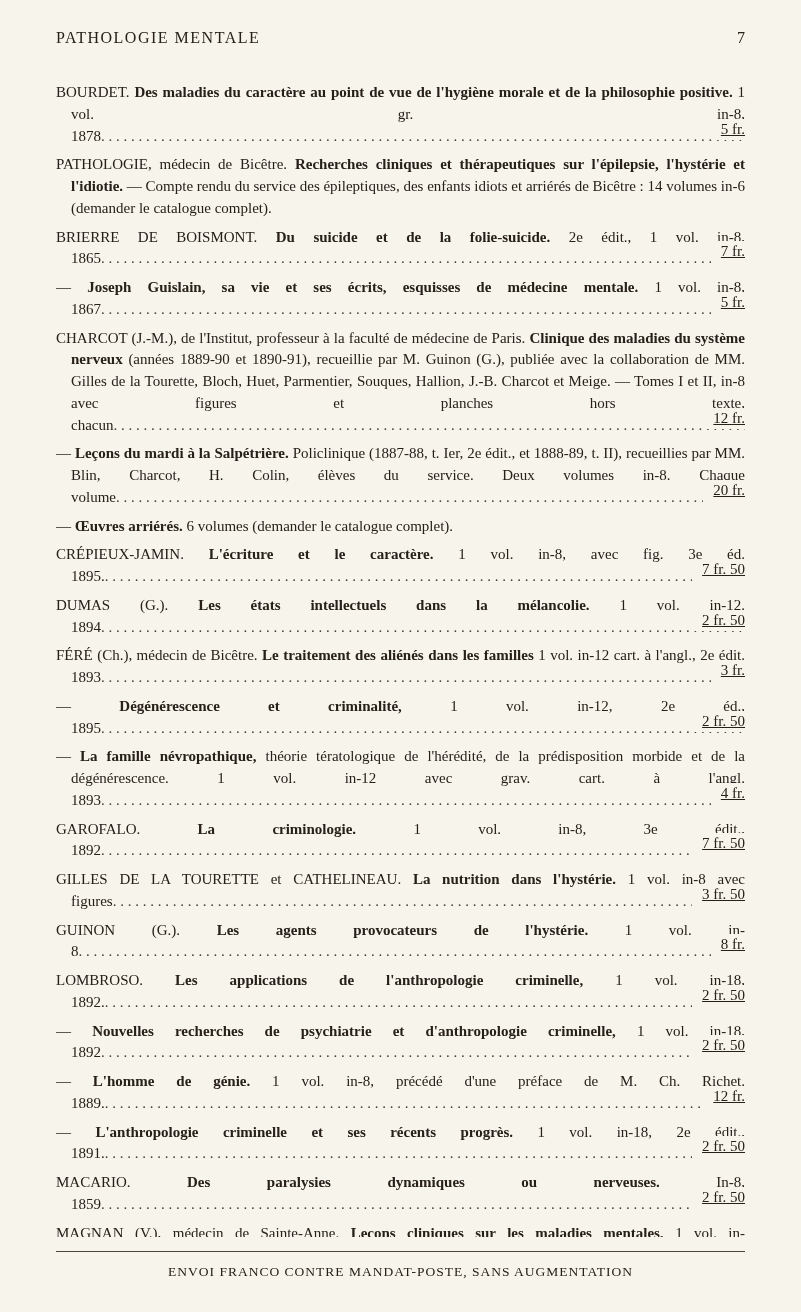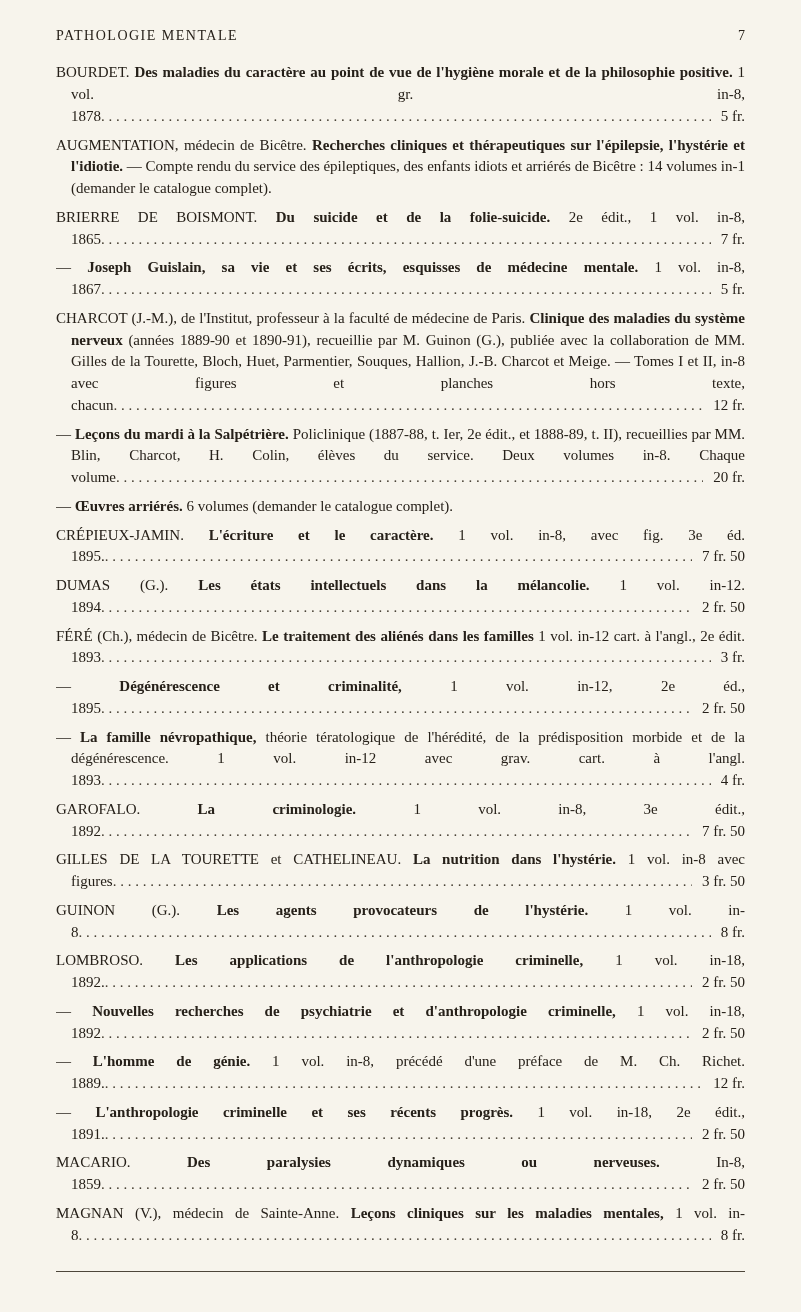--- a/index.html
+++ b/index.html
@@ -18,23 +18,23 @@
     font-size: 15px;
     line-height: 1.45;
     padding: 26px 56px 30px 56px;
     display: flex;
     flex-direction: column;
   }
   .running-head {
     display: flex;
     justify-content: space-between;
     align-items: baseline;
-    font-size: 14px;
+    font-size: 16px;
     letter-spacing: 1.5px;
-    margin-bottom: 16px;
+    margin-bottom: 33px;
   }
   .running-head .page-number { letter-spacing: 0; }
   .entry-list {
     flex: 1 1 auto;
     overflow: hidden;
   }
   .entry {
     position: relative;
     overflow: hidden;
     margin: 0 0 7px 0;
@@ -44,25 +44,26 @@
   }
   .entry:last-child { margin-bottom: 0; }
   .entry .title { font-weight: bold; font-family: Liberation Serif, serif; }
   .entry .leader {
     white-space: nowrap;
     color: #453e31;
   }
   .entry .price {
     position: absolute;
     right: 0;
-    bottom: 0;
+    bottom: 7px;
     background: var(--paper);
     padding-left: 10px;
     text-indent: 0;
     white-space: nowrap;
+    text-decoration: underline;
   }
   .page-footer { margin-top: 14px; }
   .footer-rule {
     border-top: 1px solid var(--rule);
     height: 0;
     margin-bottom: 10px;
   }
   .footer-notice {
     text-align: center;
     font-size: 13.5px;
@@ -72,21 +73,21 @@
 </head>
 <body>
 
 <header class="running-head">
   <span class="head-title">PATHOLOGIE MENTALE</span>
   <span class="page-number">7</span>
 </header>
 
 <main class="entry-list">
     <p class="entry"><span class="author">BOURDET.</span> <span class="title">Des maladies du caractère au point de vue de l'hygiène morale et de la philosophie positive.</span> <span class="detail">1 vol. gr. in-8, 1878</span><span class="leader">. . . . . . . . . . . . . . . . . . . . . . . . . . . . . . . . . . . . . . . . . . . . . . . . . . . . . . . . . . . . . . . . . . . . . . . . . . . . . . . . . . . . . . . . . . . . . . . . . . . . . . . . . . . . . . . . . . . . . . . . . . . . . . . . . . . . . . . . . . . . . . . . . . . . . . . . . . . . . . . . . . . . . . . . . . . . . . . . . . . . . . . . . . . . . . . . . . . . . . . . . . . . . . . . . . . . . . . . . . . . </span><span class="price">5 fr.</span></p>
-    <p class="entry"><span class="author">AUGMENTATION,</span> <span class="note">médecin de Bicêtre.</span> <span class="title">Recherches cliniques et thérapeutiques sur l'épilepsie, l'hystérie et l'idiotie.</span> <span class="detail">— Compte rendu du service des épileptiques, des enfants idiots et arriérés de Bicêtre : 14 volumes in-1 (demander le catalogue complet).</span></p>
+    <p class="entry"><span class="author">PATHOLOGIE,</span> <span class="note">médecin de Bicêtre.</span> <span class="title">Recherches cliniques et thérapeutiques sur l'épilepsie, l'hystérie et l'idiotie.</span> <span class="detail">— Compte rendu du service des épileptiques, des enfants idiots et arriérés de Bicêtre : 14 volumes in-6 (demander le catalogue complet).</span></p>
     <p class="entry"><span class="author">BRIERRE DE BOISMONT.</span> <span class="title">Du suicide et de la folie-suicide.</span> <span class="detail">2e édit., 1 vol. in-8, 1865</span><span class="leader">. . . . . . . . . . . . . . . . . . . . . . . . . . . . . . . . . . . . . . . . . . . . . . . . . . . . . . . . . . . . . . . . . . . . . . . . . . . . . . . . . . . . . . . . . . . . . . . . . . . . . . . . . . . . . . . . . . . . . . . . . . . . . . . . . . . . . . . . . . . . . . . . . . . . . . . . . . . . . . . . . . . . . . . . . . . . . . . . . . . . . . . . . . . . . . . . . . . . . . . . . . . . . . . . . . . . . . . . . . . . </span><span class="price">7 fr.</span></p>
     <p class="entry"><span class="author">—</span> <span class="title">Joseph Guislain, sa vie et ses écrits, esquisses de médecine mentale.</span> <span class="detail">1 vol. in-8, 1867</span><span class="leader">. . . . . . . . . . . . . . . . . . . . . . . . . . . . . . . . . . . . . . . . . . . . . . . . . . . . . . . . . . . . . . . . . . . . . . . . . . . . . . . . . . . . . . . . . . . . . . . . . . . . . . . . . . . . . . . . . . . . . . . . . . . . . . . . . . . . . . . . . . . . . . . . . . . . . . . . . . . . . . . . . . . . . . . . . . . . . . . . . . . . . . . . . . . . . . . . . . . . . . . . . . . . . . . . . . . . . . . . . . . . </span><span class="price">5 fr.</span></p>
     <p class="entry"><span class="author">CHARCOT (J.-M.),</span> <span class="note">de l'Institut, professeur à la faculté de médecine de Paris.</span> <span class="title">Clinique des maladies du système nerveux</span> <span class="detail">(années 1889-90 et 1890-91), recueillie par M. Guinon (G.), publiée avec la collaboration de MM. Gilles de la Tourette, Bloch, Huet, Parmentier, Souques, Hallion, J.-B. Charcot et Meige. — Tomes I et II, in-8 avec figures et planches hors texte, chacun</span><span class="leader">. . . . . . . . . . . . . . . . . . . . . . . . . . . . . . . . . . . . . . . . . . . . . . . . . . . . . . . . . . . . . . . . . . . . . . . . . . . . . . . . . . . . . . . . . . . . . . . . . . . . . . . . . . . . . . . . . . . . . . . . . . . . . . . . . . . . . . . . . . . . . . . . . . . . . . . . . . . . . . . . . . . . . . . . . . . . . . . . . . . . . . . . . . . . . . . . . . . . . . . . . . . . . . . . . . . . . . . . . . . . </span><span class="price">12 fr.</span></p>
     <p class="entry"><span class="author">—</span> <span class="title">Leçons du mardi à la Salpétrière.</span> <span class="detail">Policlinique (1887-88, t. Ier, 2e édit., et 1888-89, t. II), recueillies par MM. Blin, Charcot, H. Colin, élèves du service. Deux volumes in-8. Chaque volume</span><span class="leader">. . . . . . . . . . . . . . . . . . . . . . . . . . . . . . . . . . . . . . . . . . . . . . . . . . . . . . . . . . . . . . . . . . . . . . . . . . . . . . . . . . . . . . . . . . . . . . . . . . . . . . . . . . . . . . . . . . . . . . . . . . . . . . . . . . . . . . . . . . . . . . . . . . . . . . . . . . . . . . . . . . . . . . . . . . . . . . . . . . . . . . . . . . . . . . . . . . . . . . . . . . . . . . . . . . . . . . . . . . . . </span><span class="price">20 fr.</span></p>
     <p class="entry"><span class="author">—</span> <span class="title">Œuvres arriérés.</span> <span class="detail">6 volumes (demander le catalogue complet).</span></p>
     <p class="entry"><span class="author">CRÉPIEUX-JAMIN.</span> <span class="title">L'écriture et le caractère.</span> <span class="detail">1 vol. in-8, avec fig. 3e éd. 1895.</span><span class="leader">. . . . . . . . . . . . . . . . . . . . . . . . . . . . . . . . . . . . . . . . . . . . . . . . . . . . . . . . . . . . . . . . . . . . . . . . . . . . . . . . . . . . . . . . . . . . . . . . . . . . . . . . . . . . . . . . . . . . . . . . . . . . . . . . . . . . . . . . . . . . . . . . . . . . . . . . . . . . . . . . . . . . . . . . . . . . . . . . . . . . . . . . . . . . . . . . . . . . . . . . . . . . . . . . . . . . . . . . . . . . </span><span class="price">7 fr. 50</span></p>
     <p class="entry"><span class="author">DUMAS (G.).</span> <span class="title">Les états intellectuels dans la mélancolie.</span> <span class="detail">1 vol. in-12. 1894</span><span class="leader">. . . . . . . . . . . . . . . . . . . . . . . . . . . . . . . . . . . . . . . . . . . . . . . . . . . . . . . . . . . . . . . . . . . . . . . . . . . . . . . . . . . . . . . . . . . . . . . . . . . . . . . . . . . . . . . . . . . . . . . . . . . . . . . . . . . . . . . . . . . . . . . . . . . . . . . . . . . . . . . . . . . . . . . . . . . . . . . . . . . . . . . . . . . . . . . . . . . . . . . . . . . . . . . . . . . . . . . . . . . . </span><span class="price">2 fr. 50</span></p>
     <p class="entry"><span class="author">FÉRÉ (Ch.),</span> <span class="note">médecin de Bicêtre.</span> <span class="title">Le traitement des aliénés dans les familles</span> <span class="detail">1 vol. in-12 cart. à l'angl., 2e édit. 1893</span><span class="leader">. . . . . . . . . . . . . . . . . . . . . . . . . . . . . . . . . . . . . . . . . . . . . . . . . . . . . . . . . . . . . . . . . . . . . . . . . . . . . . . . . . . . . . . . . . . . . . . . . . . . . . . . . . . . . . . . . . . . . . . . . . . . . . . . . . . . . . . . . . . . . . . . . . . . . . . . . . . . . . . . . . . . . . . . . . . . . . . . . . . . . . . . . . . . . . . . . . . . . . . . . . . . . . . . . . . . . . . . . . . . </span><span class="price">3 fr.</span></p>
     <p class="entry"><span class="author">—</span> <span class="title">Dégénérescence et criminalité,</span> <span class="detail">1 vol. in-12, 2e éd., 1895</span><span class="leader">. . . . . . . . . . . . . . . . . . . . . . . . . . . . . . . . . . . . . . . . . . . . . . . . . . . . . . . . . . . . . . . . . . . . . . . . . . . . . . . . . . . . . . . . . . . . . . . . . . . . . . . . . . . . . . . . . . . . . . . . . . . . . . . . . . . . . . . . . . . . . . . . . . . . . . . . . . . . . . . . . . . . . . . . . . . . . . . . . . . . . . . . . . . . . . . . . . . . . . . . . . . . . . . . . . . . . . . . . . . . </span><span class="price">2 fr. 50</span></p>
     <p class="entry"><span class="author">—</span> <span class="title">La famille névropathique,</span> <span class="detail">théorie tératologique de l'hérédité, de la prédisposition morbide et de la dégénérescence. 1 vol. in-12 avec grav. cart. à l'angl. 1893</span><span class="leader">. . . . . . . . . . . . . . . . . . . . . . . . . . . . . . . . . . . . . . . . . . . . . . . . . . . . . . . . . . . . . . . . . . . . . . . . . . . . . . . . . . . . . . . . . . . . . . . . . . . . . . . . . . . . . . . . . . . . . . . . . . . . . . . . . . . . . . . . . . . . . . . . . . . . . . . . . . . . . . . . . . . . . . . . . . . . . . . . . . . . . . . . . . . . . . . . . . . . . . . . . . . . . . . . . . . . . . . . . . . . </span><span class="price">4 fr.</span></p>
@@ -96,13 +97,14 @@
     <p class="entry"><span class="author">LOMBROSO.</span> <span class="title">Les applications de l'anthropologie criminelle,</span> <span class="detail">1 vol. in-18, 1892.</span><span class="leader">. . . . . . . . . . . . . . . . . . . . . . . . . . . . . . . . . . . . . . . . . . . . . . . . . . . . . . . . . . . . . . . . . . . . . . . . . . . . . . . . . . . . . . . . . . . . . . . . . . . . . . . . . . . . . . . . . . . . . . . . . . . . . . . . . . . . . . . . . . . . . . . . . . . . . . . . . . . . . . . . . . . . . . . . . . . . . . . . . . . . . . . . . . . . . . . . . . . . . . . . . . . . . . . . . . . . . . . . . . . . </span><span class="price">2 fr. 50</span></p>
     <p class="entry"><span class="author">—</span> <span class="title">Nouvelles recherches de psychiatrie et d'anthropologie criminelle,</span> <span class="detail">1 vol. in-18, 1892</span><span class="leader">. . . . . . . . . . . . . . . . . . . . . . . . . . . . . . . . . . . . . . . . . . . . . . . . . . . . . . . . . . . . . . . . . . . . . . . . . . . . . . . . . . . . . . . . . . . . . . . . . . . . . . . . . . . . . . . . . . . . . . . . . . . . . . . . . . . . . . . . . . . . . . . . . . . . . . . . . . . . . . . . . . . . . . . . . . . . . . . . . . . . . . . . . . . . . . . . . . . . . . . . . . . . . . . . . . . . . . . . . . . . </span><span class="price">2 fr. 50</span></p>
     <p class="entry"><span class="author">—</span> <span class="title">L'homme de génie.</span> <span class="detail">1 vol. in-8, précédé d'une préface de M. Ch. Richet. 1889.</span><span class="leader">. . . . . . . . . . . . . . . . . . . . . . . . . . . . . . . . . . . . . . . . . . . . . . . . . . . . . . . . . . . . . . . . . . . . . . . . . . . . . . . . . . . . . . . . . . . . . . . . . . . . . . . . . . . . . . . . . . . . . . . . . . . . . . . . . . . . . . . . . . . . . . . . . . . . . . . . . . . . . . . . . . . . . . . . . . . . . . . . . . . . . . . . . . . . . . . . . . . . . . . . . . . . . . . . . . . . . . . . . . . . </span><span class="price">12 fr.</span></p>
     <p class="entry"><span class="author">—</span> <span class="title">L'anthropologie criminelle et ses récents progrès.</span> <span class="detail">1 vol. in-18, 2e édit., 1891.</span><span class="leader">. . . . . . . . . . . . . . . . . . . . . . . . . . . . . . . . . . . . . . . . . . . . . . . . . . . . . . . . . . . . . . . . . . . . . . . . . . . . . . . . . . . . . . . . . . . . . . . . . . . . . . . . . . . . . . . . . . . . . . . . . . . . . . . . . . . . . . . . . . . . . . . . . . . . . . . . . . . . . . . . . . . . . . . . . . . . . . . . . . . . . . . . . . . . . . . . . . . . . . . . . . . . . . . . . . . . . . . . . . . . </span><span class="price">2 fr. 50</span></p>
     <p class="entry"><span class="author">MACARIO.</span> <span class="title">Des paralysies dynamiques ou nerveuses.</span> <span class="detail">In-8, 1859</span><span class="leader">. . . . . . . . . . . . . . . . . . . . . . . . . . . . . . . . . . . . . . . . . . . . . . . . . . . . . . . . . . . . . . . . . . . . . . . . . . . . . . . . . . . . . . . . . . . . . . . . . . . . . . . . . . . . . . . . . . . . . . . . . . . . . . . . . . . . . . . . . . . . . . . . . . . . . . . . . . . . . . . . . . . . . . . . . . . . . . . . . . . . . . . . . . . . . . . . . . . . . . . . . . . . . . . . . . . . . . . . . . . . </span><span class="price">2 fr. 50</span></p>
     <p class="entry"><span class="author">MAGNAN (V.),</span> <span class="note">médecin de Sainte-Anne.</span> <span class="title">Leçons cliniques sur les maladies mentales,</span> <span class="detail">1 vol. in-8</span><span class="leader">. . . . . . . . . . . . . . . . . . . . . . . . . . . . . . . . . . . . . . . . . . . . . . . . . . . . . . . . . . . . . . . . . . . . . . . . . . . . . . . . . . . . . . . . . . . . . . . . . . . . . . . . . . . . . . . . . . . . . . . . . . . . . . . . . . . . . . . . . . . . . . . . . . . . . . . . . . . . . . . . . . . . . . . . . . . . . . . . . . . . . . . . . . . . . . . . . . . . . . . . . . . . . . . . . . . . . . . . . . . . </span><span class="price">8 fr.</span></p>
   </main>
 
 <footer class="page-footer">
   <div class="footer-rule"></div>
+  <div class="footer-notice">ENVOI FRANCO CONTRE MANDAT-POSTE, SANS AUGMENTATION</div>
 </footer>
 
 </body></html>

